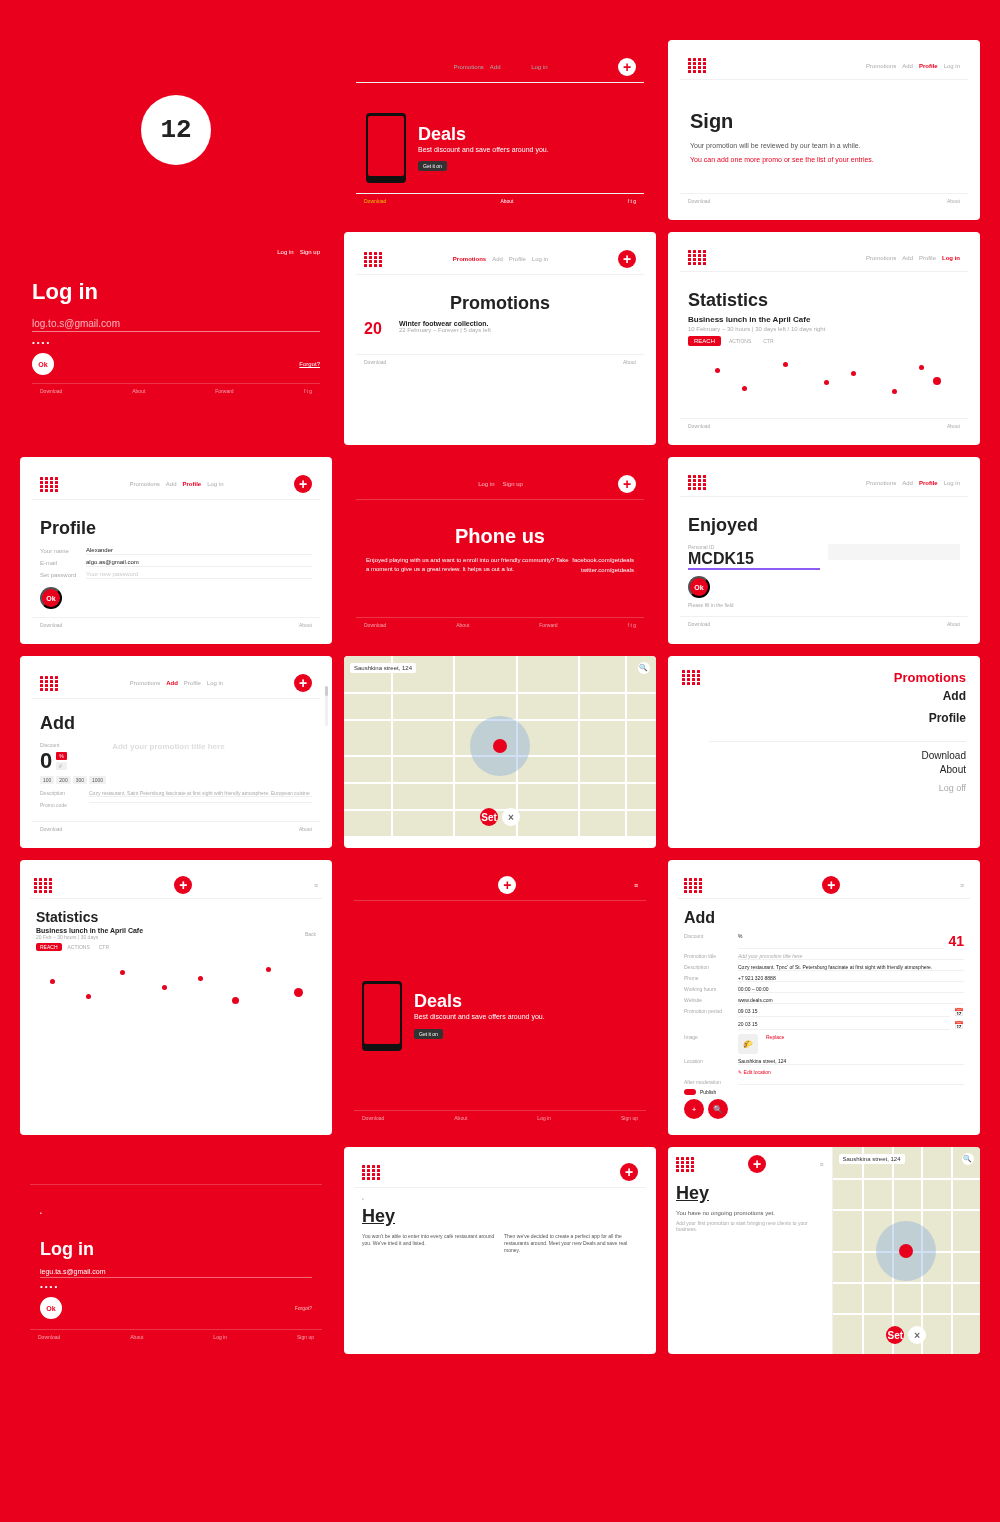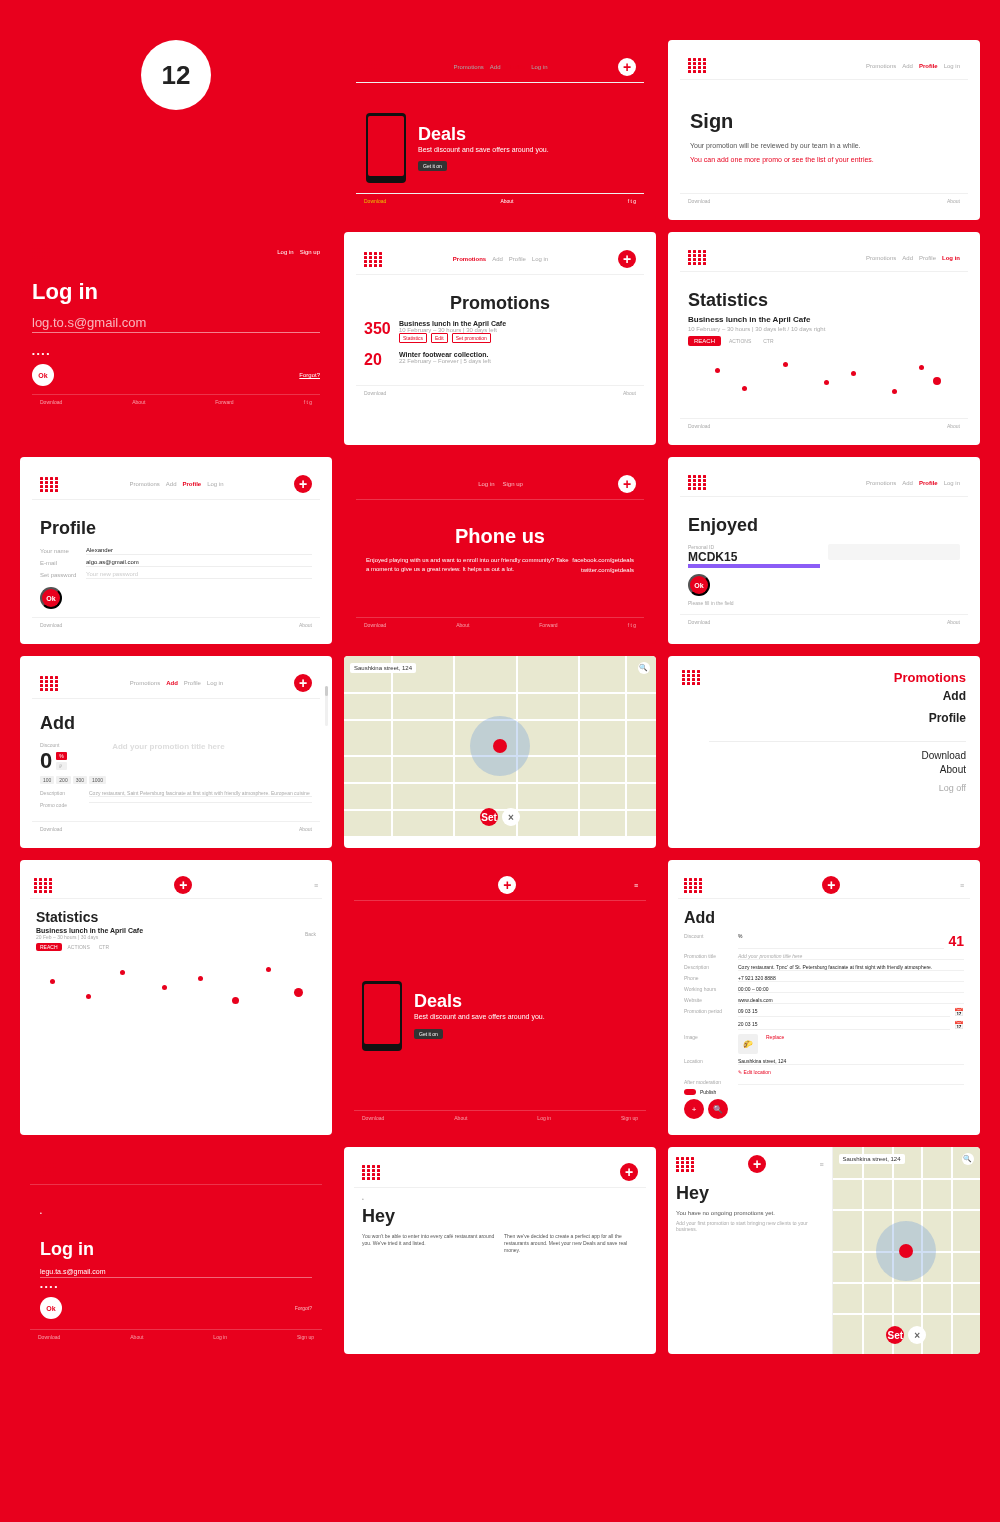--- a/index.html
+++ b/index.html
@@ -27,22 +27,24 @@
     }
 
     .card-red {
       background: #e8001d;
     }
 
     
     .card-number {
       background: #e8001d;
       display: flex;
+      align-items: center;
       justify-content: center;
       min-height: 180px;
+      font-family: Liberation Mono, monospace;
     }
 
     .number-circle {
       width: 70px;
       height: 70px;
       background: white;
       border-radius: 50%;
       display: flex;
       align-items: center;
       justify-content: center;
@@ -165,24 +167,24 @@
       font-weight: bold;
       color: white;
       margin: 20px 0 8px;
     }
 
     .login-input {
       background: transparent;
       border: none;
       border-bottom: 1px solid rgba(255,255,255,0.5);
       color: white;
-      font-size: 13px;
+      font-size: 10px;
       width: 100%;
       padding: 2px 0;
-      margin-bottom: 16px;
+      margin-bottom: 6px;
       outline: none;
     }
 
     .login-input::placeholder { color: rgba(255,255,255,0.7); }
 
     .stars {
       color: white;
       font-size: 8px;
       letter-spacing: 2px;
       margin-bottom: 6px;
@@ -395,24 +397,24 @@
     .activate-field {
       flex: 1;
     }
 
     .activate-label {
       font-size: 5px;
       color: #aaa;
     }
 
     .activate-value {
-      font-size: 12px;
-      font-weight: bold;
-      color: #222;
-      border-bottom: 4px solid #8b5cf6;
+      font-size: 16px;
+      font-weight: bold;
+      color: #222;
+      border-bottom: 2px solid #8b5cf6;
     }
 
     .activate-input-box {
       flex: 1;
       background: #f5f5f5;
       height: 16px;
       border-radius: 2px;
     }
 
     
@@ -708,20 +710,21 @@
     .hey-card {
       background: white;
       padding: 10px;
     }
 
     .hey-title {
       font-size: 18px;
       font-weight: bold;
       color: #222;
       margin: 4px 0 6px;
+      text-decoration: underline;
     }
 
     .card-footer {
       display: flex;
       justify-content: space-between;
       padding: 4px 8px;
       border-top: 1px solid #f0f0f0;
       margin-top: auto;
     }
 
@@ -1027,32 +1030,20 @@
       <div class="card-top-nav-tabs">
         <span class="active">Promotions</span>
         <span>Add</span>
         <span>Profile</span>
         <span>Log in</span>
       </div>
       <div class="plus-btn plus-btn-red">+</div>
     </div>
     <div style="padding:8px;">
       <h2 class="promo-title">Promotions</h2>
-      <div class="promo-item">
-        <div class="promo-amount">350</div>
-        <div class="promo-detail">
-          <div class="title">Business lunch in the April Cafe</div>
-          <div class="meta">10 February – 30 hours | 30 days left</div>
-          <div class="promo-actions">
-            <span>Statistics</span>
-            <span>Edit</span>
-            <span>Set promotion</span>
-          </div>
-        </div>
-      </div>
       <div class="promo-item">
         <div class="promo-amount">20</div>
         <div class="promo-detail">
           <div class="title">Winter footwear collection.</div>
           <div class="meta">22 February – Forever | 5 days left</div>
         </div>
       </div>
     </div>
     <div class="card-footer">
       <span class="footer-link">Download</span>

